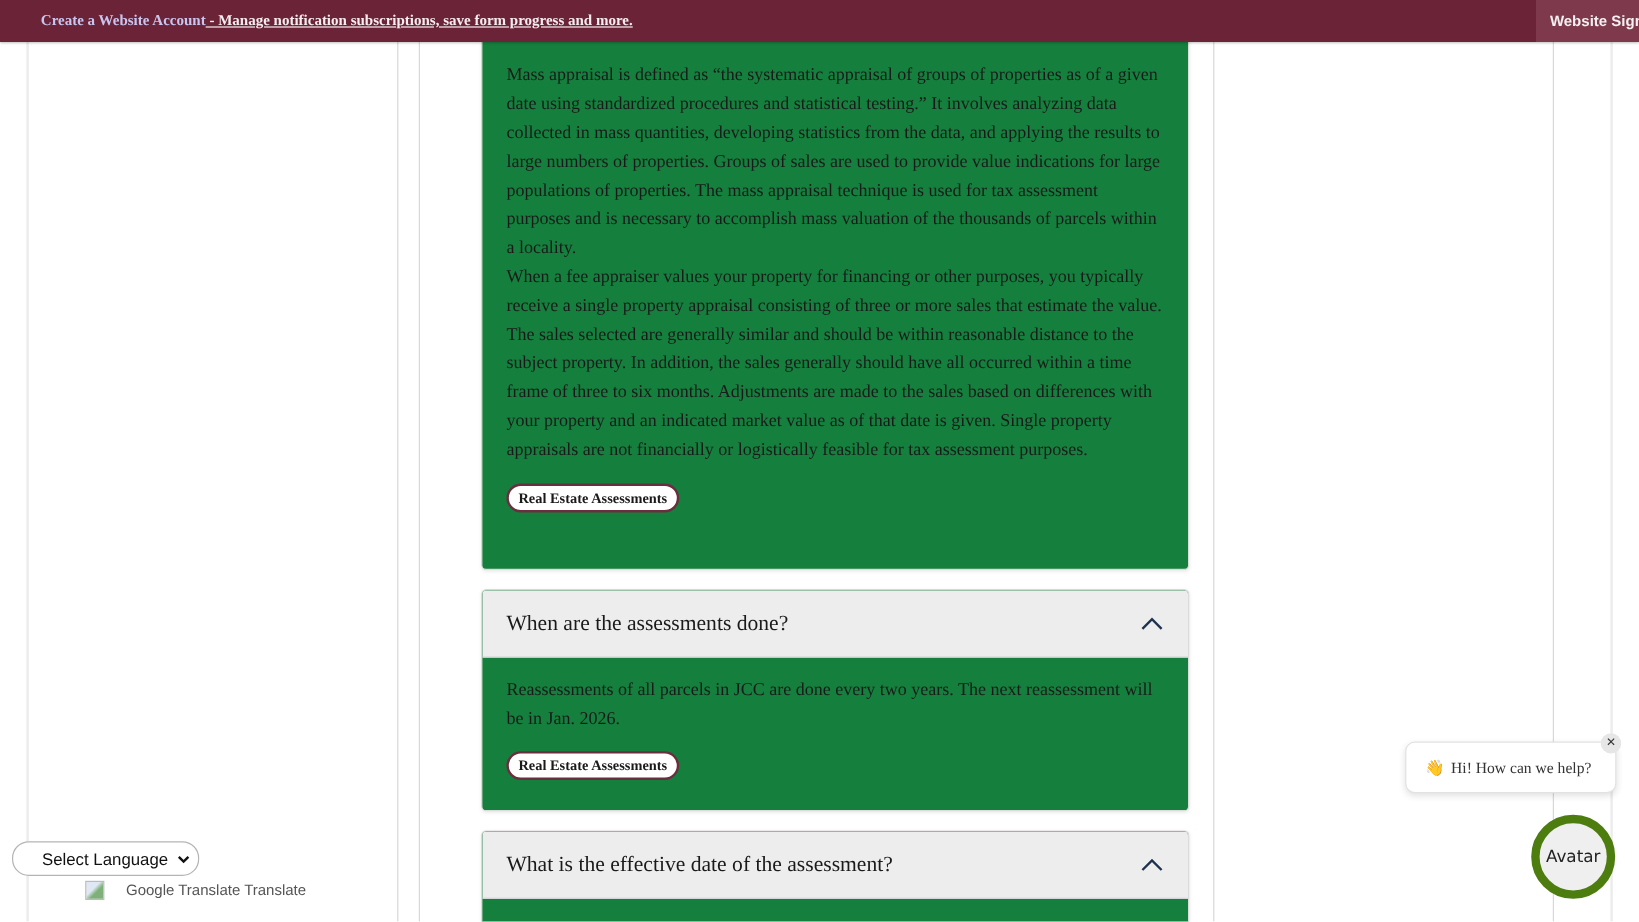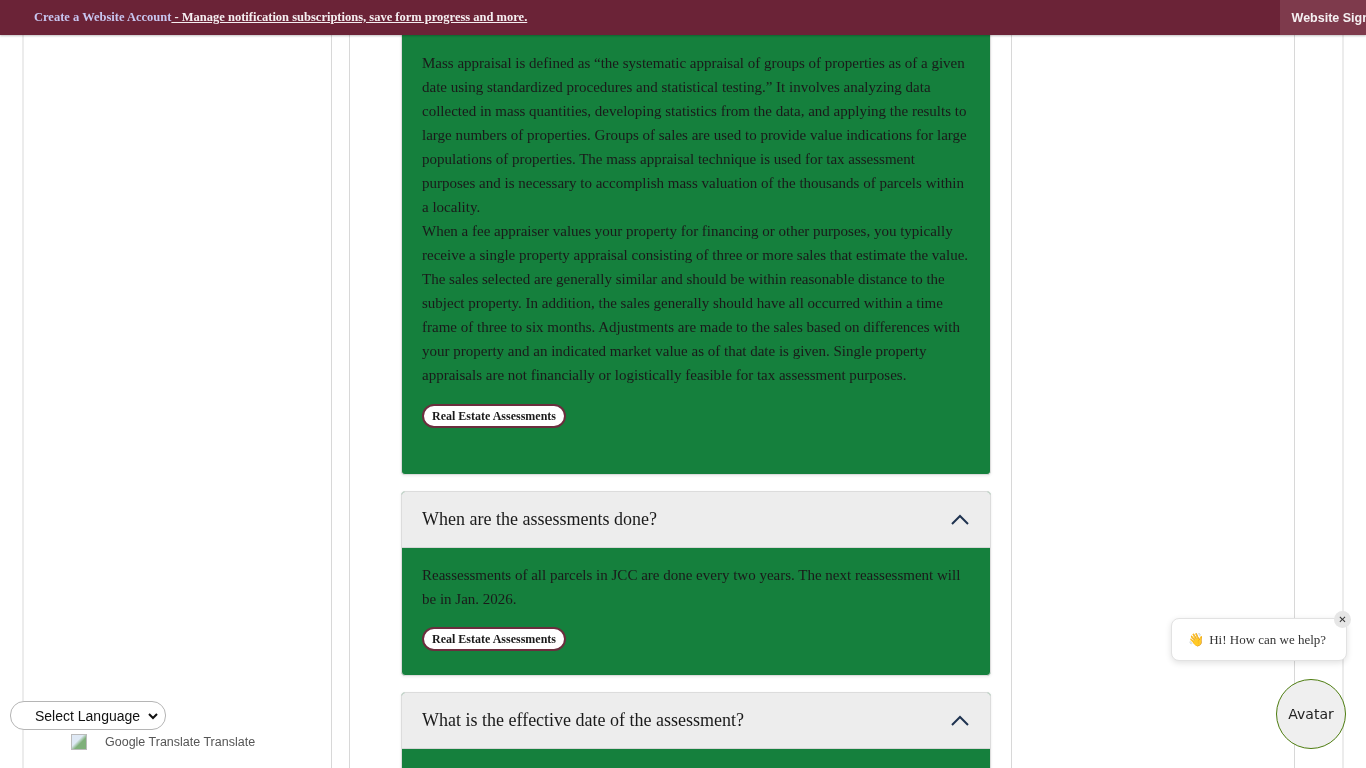--- a/index.html
+++ b/index.html
@@ -61,21 +61,21 @@
     box-shadow: 0 2px 6px rgba(0,0,0,0.12); display: flex; align-items: center;
     padding-left: 16px; font-size: 13px; color: #333; gap: 5px;
   }
   .chat-close {
     position: absolute; left: 1334px; top: 611px; width: 17px; height: 17px; border-radius: 50%;
     background: #e6e6e6; font-family: "DejaVu Sans", sans-serif; font-size: 10px; color: #333;
     display: flex; align-items: center; justify-content: center;
   }
   .avatar {
     position: absolute; left: 1276px; top: 679px; width: 70px; height: 70px; border-radius: 50%;
-    background: #efefef; border: 1px solid #4d7c0f; display: flex; align-items: center; justify-content: center;
+    background: #efefef; border: 7px solid #4d7c0f; display: flex; align-items: center; justify-content: center;
     font-family: "DejaVu Sans", sans-serif; font-size: 14px; color: #222;
   }
 </style>
 </head>
 <body>
 
 <div class="topbar">
   <div class="topbar-msg">
     <span class="link">Create a Website Account</span><span class="rest"> - Manage notification subscriptions, save form progress and more.</span>
   </div>

